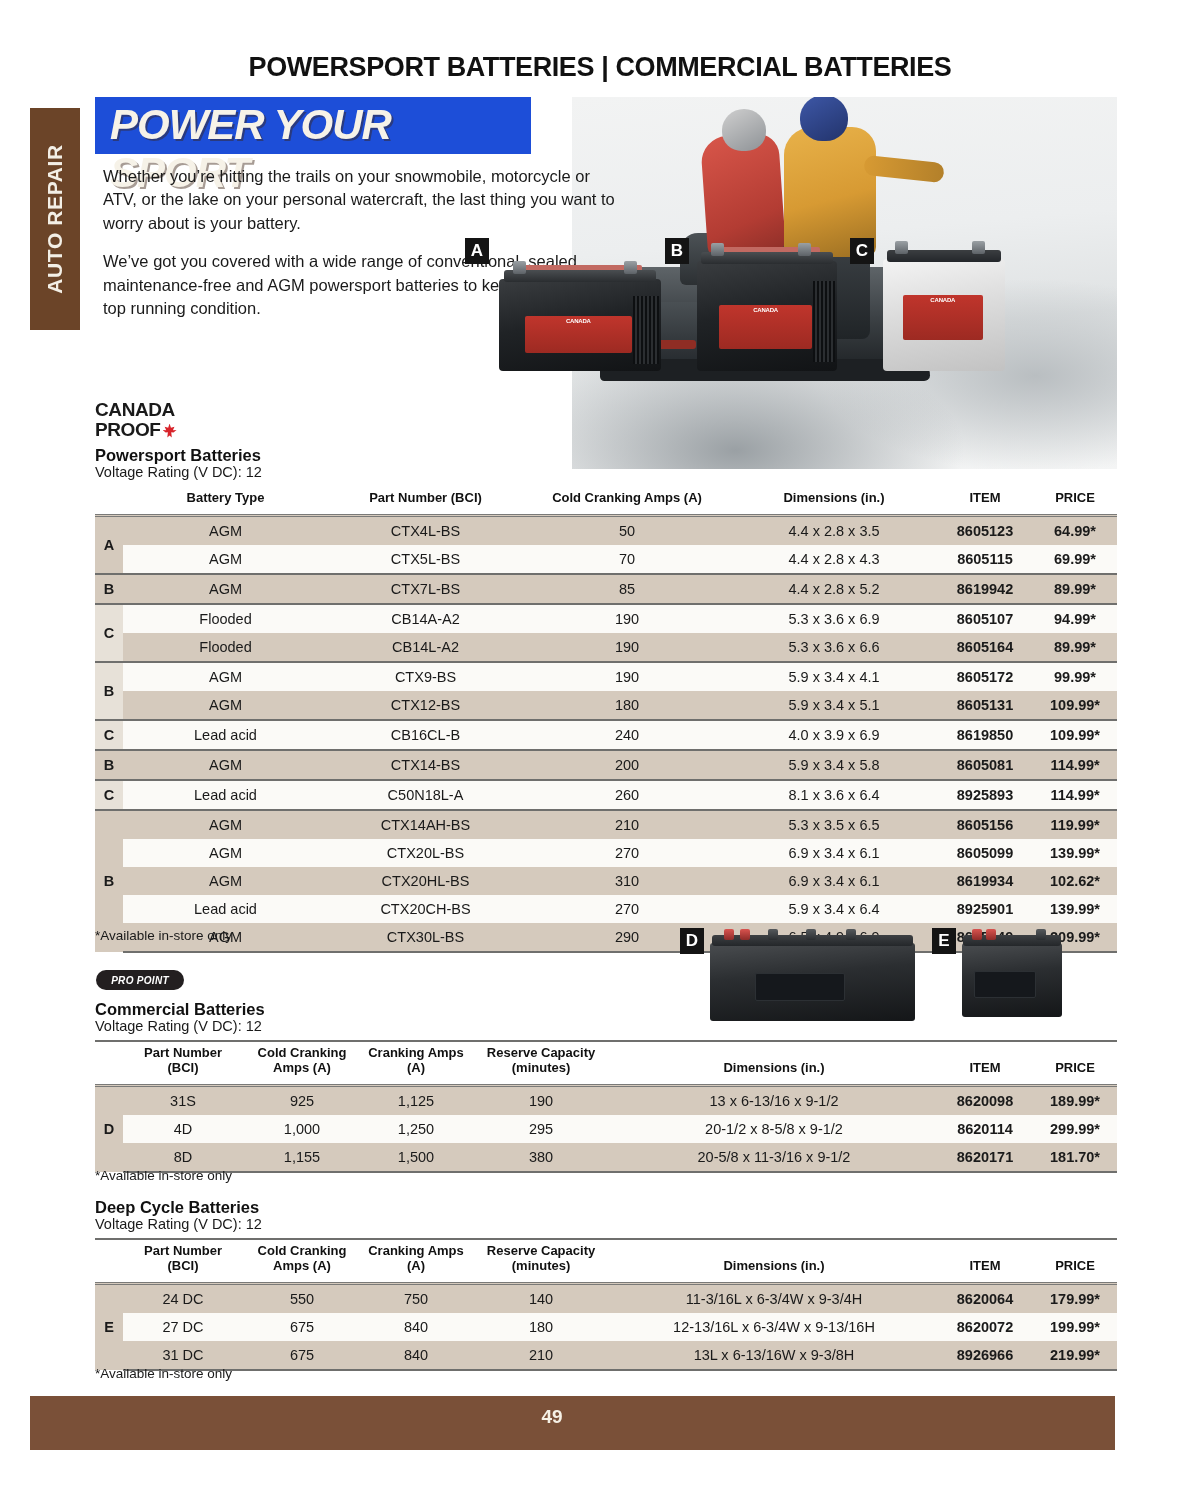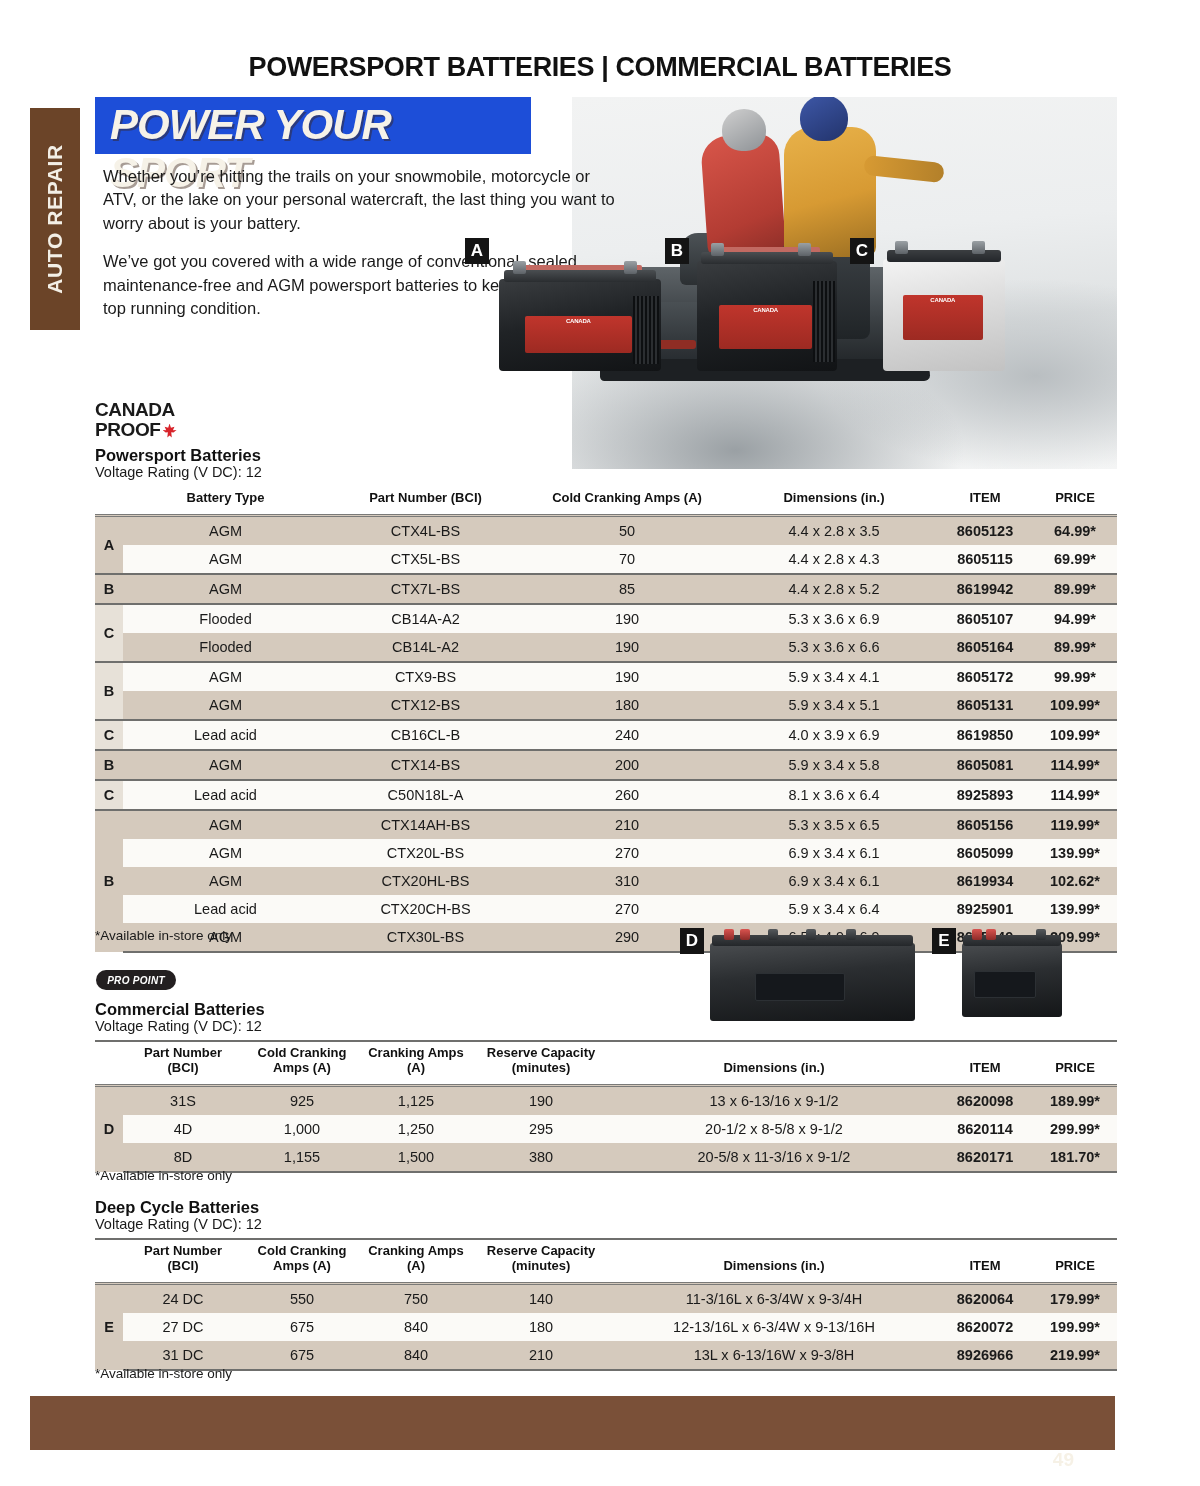--- a/index.html
+++ b/index.html
@@ -173,21 +173,21 @@
     font-size:19px; font-weight:bold; letter-spacing:-.4px; line-height:1.03;
     font-family:"Liberation Sans", sans-serif;
   }
   .cp-leaf{
     display:inline-block; width:14px; height:14px; background:#D8232A;
     clip-path:polygon(50% 0%,60% 30%,85% 22%,74% 48%,100% 46%,78% 64%,62% 62%,66% 100%,50% 86%,34% 100%,38% 62%,22% 64%,0% 46%,26% 48%,15% 22%,40% 30%);
     vertical-align:-2px; margin-left:2px;
   }
   .pp-logo{
     position:absolute; left:96px; top:970px;
-    width:80px; height:20px; background:#231f20; border-radius:10px;
+    width:88px; height:20px; background:#231f20; border-radius:10px;
     display:flex; align-items:center; justify-content:center;
   }
   .pp-logo span{
     color:#fff; font-size:10px; font-weight:bold; letter-spacing:.3px;
     font-style:italic;
   }
 
   .sec-title{
     position:absolute; font-size:16.5px; font-weight:bold; color:#111;
   }
@@ -245,22 +245,22 @@
     position:absolute; left:22%; top:38%; width:44%; height:36%;
     background:#15181c; border:1px solid #2c3034; border-radius:2px;
   }
 
   
   .footer-bar{
     position:absolute; left:30px; top:1396px; width:1085px; height:54px;
     background:#7A5038;
   }
   .footer-num{
-    position:absolute; left:0; top:10px; width:1044px; text-align:right;
-    color:#F6F1E6; font-weight:bold; font-size:19px;margin-top:43px;
+    position:absolute; left:0; top:10px; width:1044px; text-align:center;
+    color:#F6F1E6; font-weight:bold; font-size:19px;
   }
 </style>
 </head>
 <body>
 
 <div class="page-title">POWERSPORT BATTERIES | COMMERCIAL BATTERIES</div>
 
 <div class="side-tab">
   <span>AUTO REPAIR</span>
 </div>

